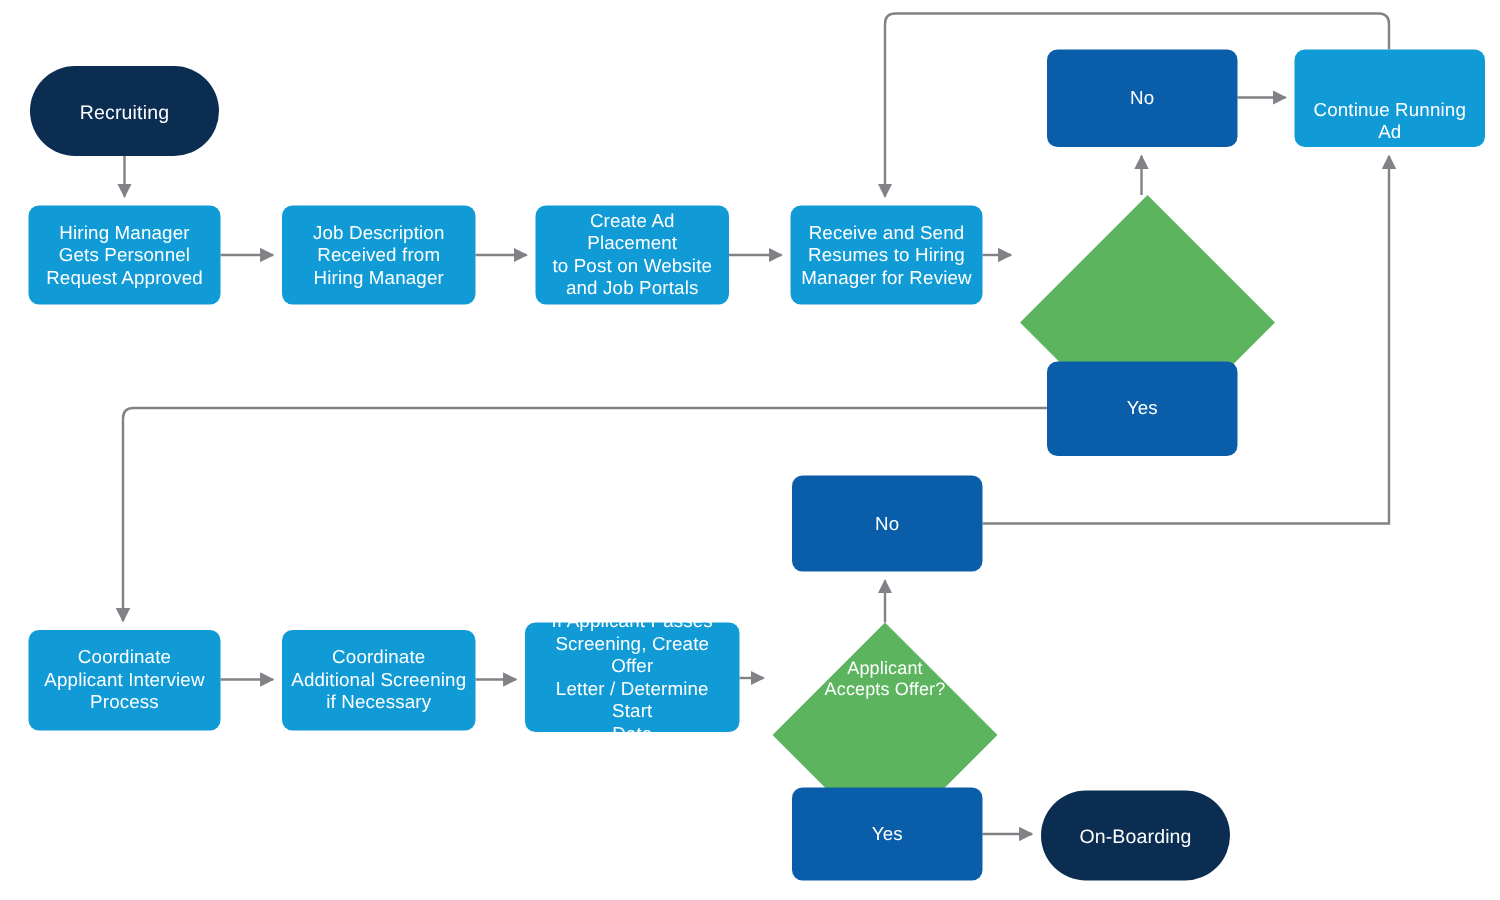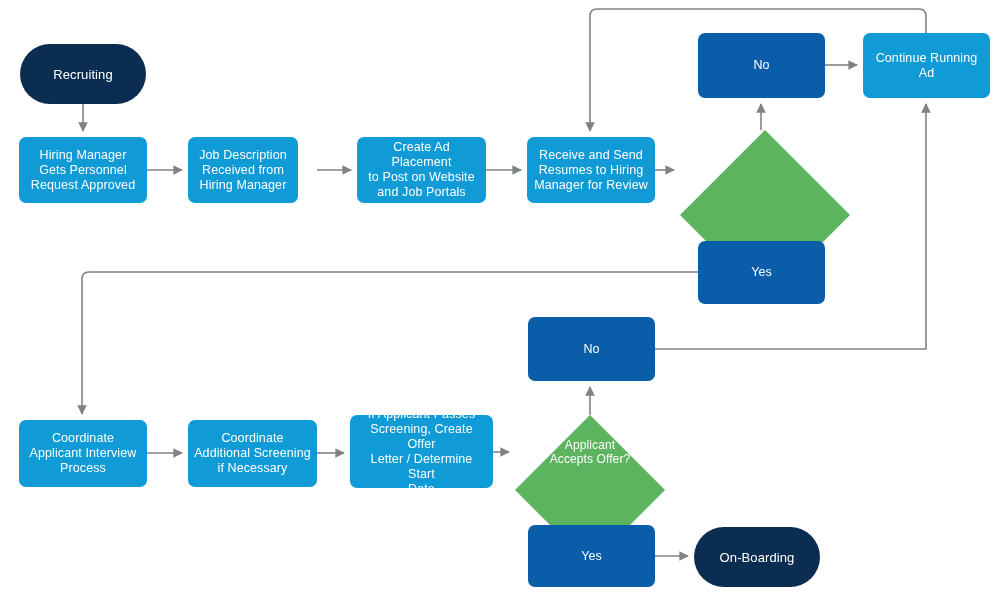--- a/index.html
+++ b/index.html
@@ -97,34 +97,34 @@
     <path class="edge" d="M 590,489 L 590,519" marker-end="url(#arrow)"></path>
 
     <path class="edge" d="M 655,556 L 688,556" marker-end="url(#arrow)"></path>
   </svg>
 
   <div id="nodes-layer">
       <div class="node terminal" style="left: 20px; top: 44px; width: 126px; height: 60px; background: rgb(12, 45, 82);"><span>Recruiting</span></div>
       <div class="node proc" style="left: 19px; top: 137px; width: 128px; height: 66px; background: rgb(16, 154, 214);"><span>Hiring Manager
 Gets Personnel
 Request Approved</span></div>
-      <div class="node proc" style="left: 188px; top: 137px; width: 110px; height: 66px; background: rgb(16, 154, 214);"><span>Job Description
+      <div class="node proc" style="left: 188px; top: 137px; width: 129px; height: 66px; background: rgb(16, 154, 214);"><span>Job Description
 Received from
 Hiring Manager</span></div>
       <div class="node proc" style="left: 357px; top: 137px; width: 129px; height: 66px; background: rgb(16, 154, 214); align-items: center;"><span>Create Ad Placement
 to Post on Website
 and Job Portals</span></div>
       <div class="node proc" style="left: 527px; top: 137px; width: 128px; height: 66px; background: rgb(16, 154, 214); align-items: center;"><span>Receive and Send
 Resumes to Hiring
 Manager for Review</span></div>
       <div class="node decision" style="left: 680px; top: 130px; width: 170px; height: 76px;"><svg class="dia" viewBox="0 0 100 100" preserveAspectRatio="none">
           <polygon points="50,0 100,50 50,100 0,50" fill="#5cb45f"></polygon>
         </svg></div>
       <div class="node proc" style="left: 698px; top: 33px; width: 127px; height: 65px; background: rgb(10, 94, 169);"><span>No</span></div>
-      <div class="node proc" style="left: 863px; top: 33px; width: 127px; height: 65px; background: rgb(16, 154, 214);"><span>Continue Running
+      <div class="node proc" style="left: 863px; top: 33px; width: 127px; height: 65px; background: rgb(16, 154, 214); align-items: flex-end;"><span>Continue Running
 Ad</span></div>
       <div class="node proc" style="left: 698px; top: 241px; width: 127px; height: 63px; background: rgb(10, 94, 169);"><span>Yes</span></div>
       <div class="node proc" style="left: 19px; top: 420px; width: 128px; height: 67px; background: rgb(16, 154, 214);"><span>Coordinate
 Applicant Interview
 Process</span></div>
       <div class="node proc" style="left: 188px; top: 420px; width: 129px; height: 67px; background: rgb(16, 154, 214);"><span>Coordinate
 Additional Screening
 if Necessary</span></div>
       <div class="node proc" style="left: 350px; top: 415px; width: 143px; height: 73px; background: rgb(16, 154, 214); text-align: center;"><span>If Applicant Passes
 Screening, Create Offer

